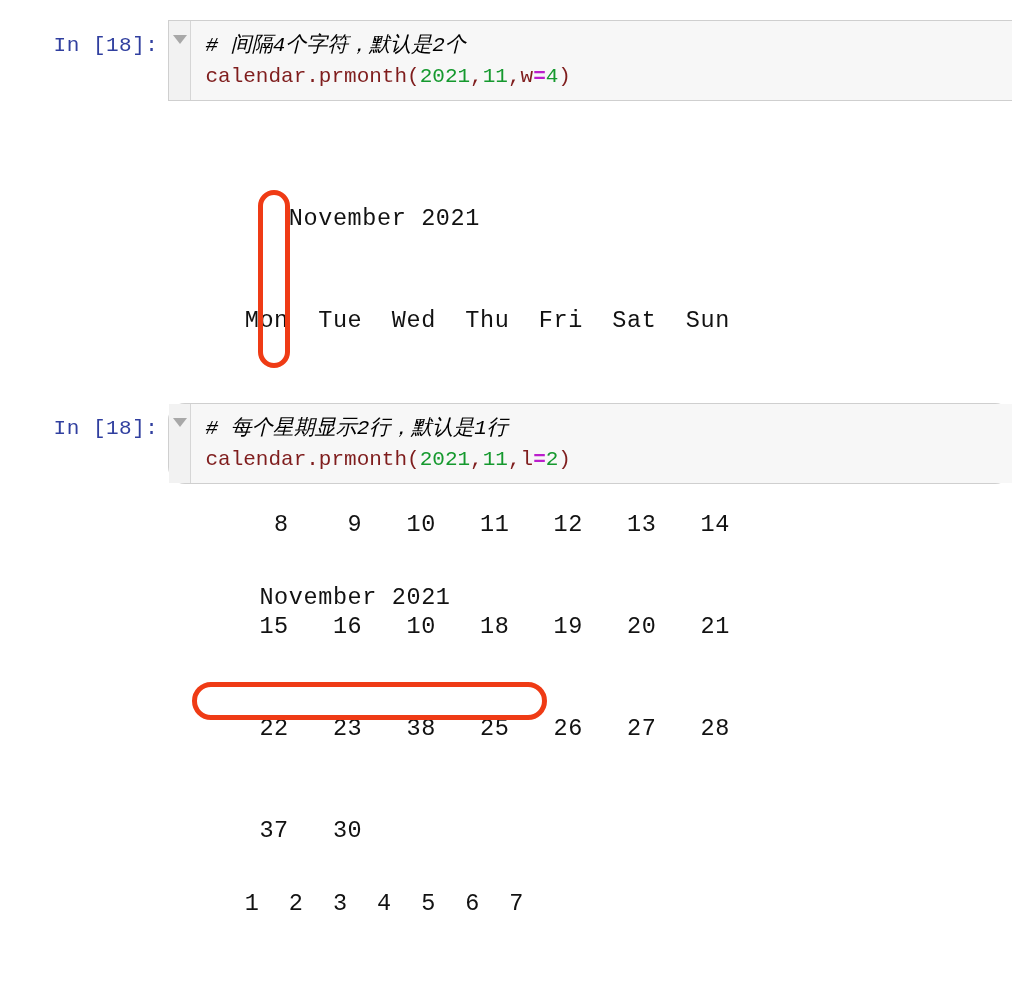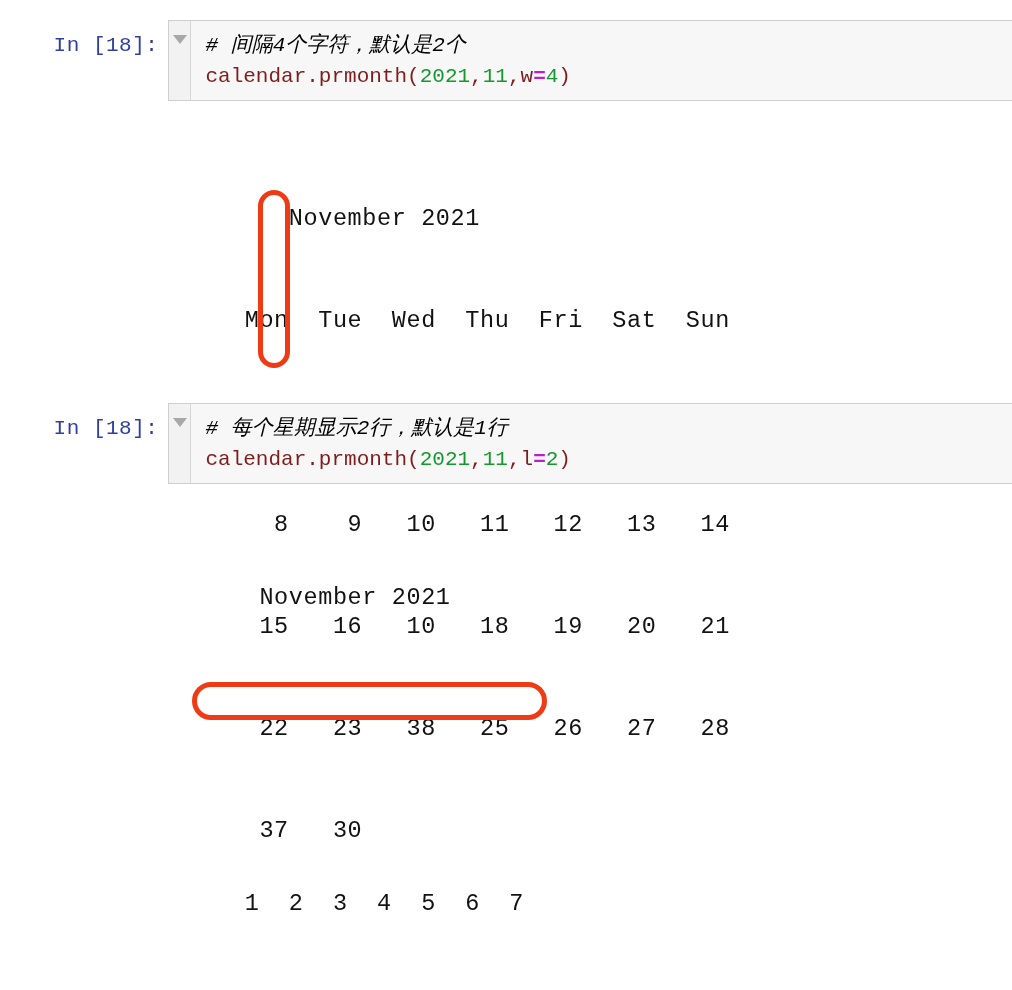--- a/index.html
+++ b/index.html
@@ -139,21 +139,21 @@
   <span class="cal-line">   8    9   10   11   12   13   14</span>
   <span class="cal-line">  15   16   10   18   19   20   21</span>
   <span class="cal-line">  22   23   38   25   26   27   28</span>
   <span class="cal-line">  37   30</span>
 </div>
 
 <div class="annot" id="annot-vertical"></div>
 
 <div class="cell" id="cell-2" style="left:0px; top:403px; width:1012px;">
   <div class="prompt">In [18]:</div>
-  <div class="cell-body" style="width:852px;">
+  <div class="cell-body" style="width:852px;border-radius:17px;">
     <div class="gutter">
       <span class="collapse-tri"></span>
     </div>
     <div class="code-area"><span class="tok-comment"># 每个星期显示2行，默认是1行</span><br><span class="tok-plain">calendar.prmonth(</span><span class="tok-num">2021</span><span class="tok-plain">,</span><span class="tok-num">11</span><span class="tok-plain">,l</span><span class="tok-op">=</span><span class="tok-num">2</span><span class="tok-plain">)</span></div>
   </div>
 </div>
 
 <div class="output" id="output-2">
   <span class="cal-line">  November 2021</span>
   <span class="cal-line">&nbsp;</span>

